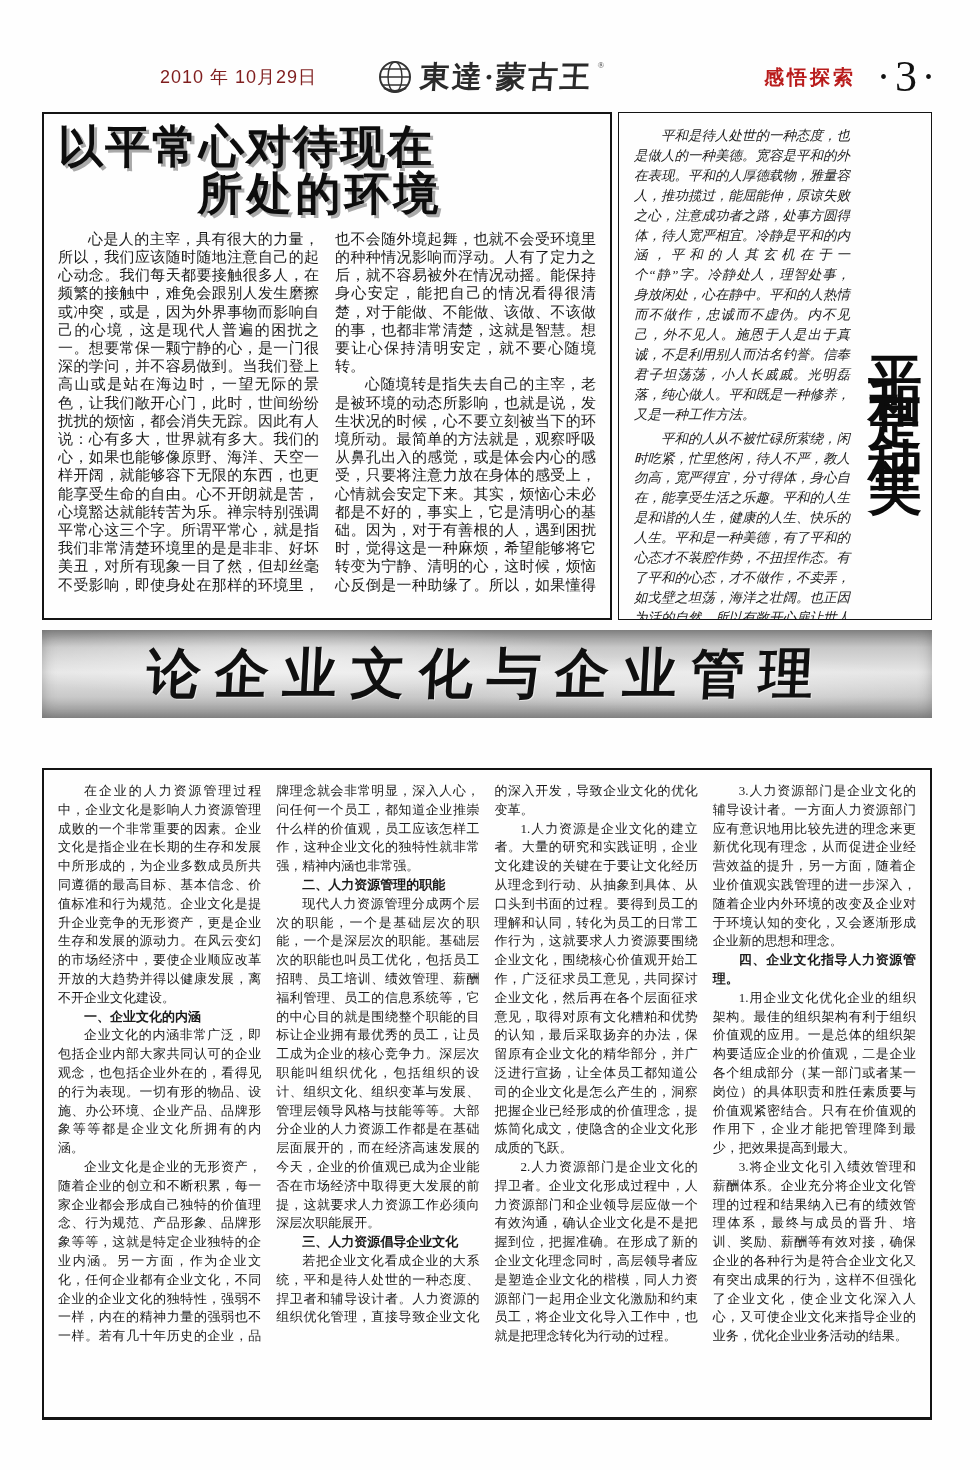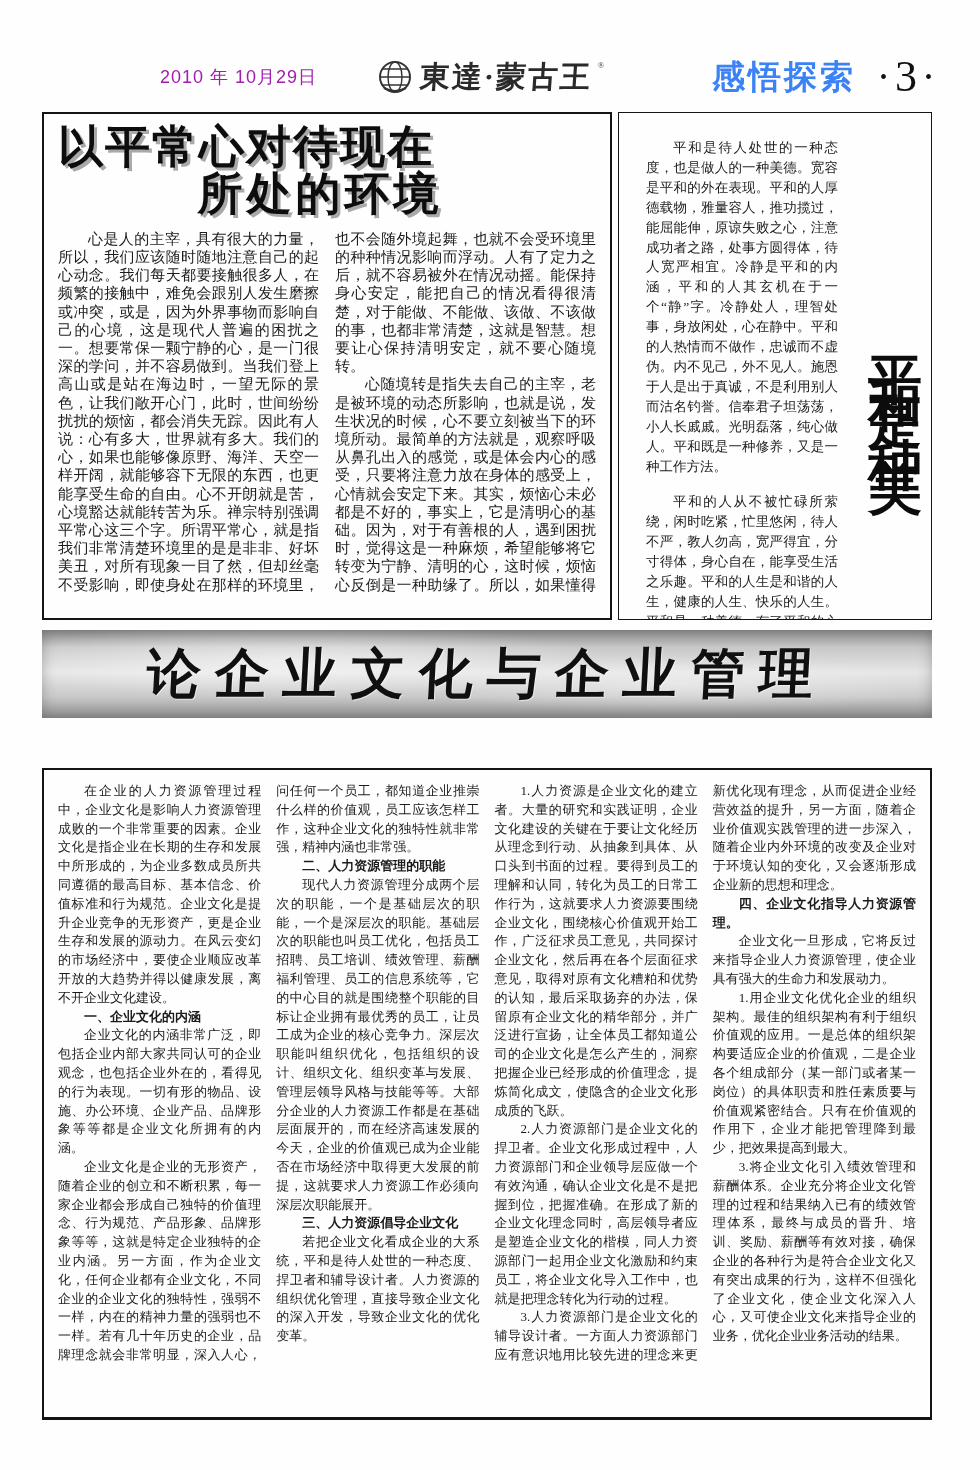--- a/index.html
+++ b/index.html
@@ -13,41 +13,41 @@
   }
   .page{position:absolute;inset:0;background:#fefefe;}
 
   
   .header{
     position:absolute;left:40px;right:40px;top:48px;height:58px;
     display:flex;align-items:center;
   }
   .date{
     font-family:"Liberation Sans","DejaVu Sans",sans-serif;
-    font-size:18px;letter-spacing:1px;margin-left:120px;color:#a21caf;
+    font-size:18px;letter-spacing:1px;margin-left:120px;color:#7f1d1d;
   }
   .masthead{
     position:absolute;left:0;right:0;top:0;height:100%;
     display:flex;align-items:center;justify-content:center;gap:6px;
     pointer-events:none;
   }
   .masthead svg{display:block;}
   .masthead-text{
     font-size:30px;font-weight:900;letter-spacing:2px;color:#2a2a2a;
     font-family:"Liberation Serif","DejaVu Serif",serif;
     transform:skewX(-4deg);
   }
   .reg{font-size:9px;vertical-align:top;position:relative;top:-12px;color:#444;}
   .header-right{
     position:absolute;right:8px;top:0;height:100%;
     display:flex;align-items:center;gap:10px;
   }
   .section-name{
     font-family:Liberation Mono, monospace;
-    font-weight:bold;font-size:33px;letter-spacing:3px;color:#3b82f6;
+    font-weight:bold;font-size:20px;letter-spacing:3px;color:#b91c1c;
   }
   .page-num-group{display:flex;align-items:center;gap:8px;margin-left:14px;}
   .dot{font-size:20px;color:#111;}
   .page-num{font-size:44px;font-family:"Liberation Serif",serif;color:#111;line-height:1;}
 
   
   .box-a1{
     position:absolute;left:42px;top:112px;width:570px;height:508px;
     border:2.5px solid #141414;box-sizing:border-box;
     padding:8px 14px 18px 14px;background:#fefefe;
@@ -70,21 +70,21 @@
     position:absolute;left:618px;top:112px;width:314px;height:508px;
     border:1.5px solid #141414;box-sizing:border-box;
     display:flex;background:#fefefe;
   }
   .a2-body{
     width:240px;box-sizing:border-box;
     padding:9px 4px 6px 11px;
     font-size:13.5px;line-height:19.9px;text-align:justify;
     overflow:hidden;
   }
-  .a2-body p{margin:16px;text-indent:2em;}
+  .a2-body p{margin:4px;text-indent:2em;font-style:italic;}
   .a2-vtitle{
     flex:1;display:flex;justify-content:center;
     writing-mode:vertical-rl;text-orientation:upright;
     font-size:54px;font-weight:900;color:#0c0c0c;
     letter-spacing:20px;padding-top:16px;
     font-family:"Liberation Serif","DejaVu Serif",serif;
   }
 
   
   .banner{
@@ -176,19 +176,18 @@
         <p>企业文化的内涵非常广泛，即包括企业内部大家共同认可的企业观念，也包括企业外在的，看得见的行为表现。一切有形的物品、设施、办公环境、企业产品、品牌形象等等都是企业文化所拥有的内涵。</p>
         <p>企业文化是企业的无形资产，随着企业的创立和不断积累，每一家企业都会形成自己独特的价值理念、行为规范、产品形象、品牌形象等等，这就是特定企业独特的企业内涵。另一方面，作为企业文化，任何企业都有企业文化，不同企业的企业文化的独特性，强弱不一样，内在的精神力量的强弱也不一样。若有几十年历史的企业，品牌理念就会非常明显，深入人心，问任何一个员工，都知道企业推崇什么样的价值观，员工应该怎样工作，这种企业文化的独特性就非常强，精神内涵也非常强。</p>
         <p class="hd">二、人力资源管理的职能</p>
         <p>现代人力资源管理分成两个层次的职能，一个是基础层次的职能，一个是深层次的职能。基础层次的职能也叫员工优化，包括员工招聘、员工培训、绩效管理、薪酬福利管理、员工的信息系统等，它的中心目的就是围绕整个职能的目标让企业拥有最优秀的员工，让员工成为企业的核心竞争力。深层次职能叫组织优化，包括组织的设计、组织文化、组织变革与发展、管理层领导风格与技能等等。大部分企业的人力资源工作都是在基础层面展开的，而在经济高速发展的今天，企业的价值观已成为企业能否在市场经济中取得更大发展的前提，这就要求人力资源工作必须向深层次职能展开。</p>
         <p class="hd">三、人力资源倡导企业文化</p>
         <p>若把企业文化看成企业的大系统，平和是待人处世的一种态度、捍卫者和辅导设计者。人力资源的组织优化管理，直接导致企业文化的深入开发，导致企业文化的优化变革。</p>
         <p>1.人力资源是企业文化的建立者。大量的研究和实践证明，企业文化建设的关键在于要让文化经历从理念到行动、从抽象到具体、从口头到书面的过程。要得到员工的理解和认同，转化为员工的日常工作行为，这就要求人力资源要围绕企业文化，围绕核心价值观开始工作，广泛征求员工意见，共同探讨企业文化，然后再在各个层面征求意见，取得对原有文化糟粕和优势的认知，最后采取扬弃的办法，保留原有企业文化的精华部分，并广泛进行宣扬，让全体员工都知道公司的企业文化是怎么产生的，洞察把握企业已经形成的价值理念，提炼简化成文，使隐含的企业文化形成质的飞跃。</p>
         <p>2.人力资源部门是企业文化的捍卫者。企业文化形成过程中，人力资源部门和企业领导层应做一个有效沟通，确认企业文化是不是把握到位，把握准确。在形成了新的企业文化理念同时，高层领导者应是塑造企业文化的楷模，同人力资源部门一起用企业文化激励和约束员工，将企业文化导入工作中，也就是把理念转化为行动的过程。</p>
         <p>3.人力资源部门是企业文化的辅导设计者。一方面人力资源部门应有意识地用比较先进的理念来更新优化现有理念，从而促进企业经营效益的提升，另一方面，随着企业价值观实践管理的进一步深入，随着企业内外环境的改变及企业对于环境认知的变化，又会逐渐形成企业新的思想和理念。</p>
         <p class="hd">四、企业文化指导人力资源管理。</p>
-        <p>企业文化一旦形成，它将反过来指导企业人力资源管理，使企业具有强大的生命力和发展动力。</p>
         <p>1.用企业文化优化企业的组织架构。最佳的组织架构有利于组织价值观的应用。一是总体的组织架构要适应企业的价值观，二是企业各个组成部分（某一部门或者某一岗位）的具体职责和胜任素质要与价值观紧密结合。只有在价值观的作用下，企业才能把管理降到最少，把效果提高到最大。</p>
         <p>3.将企业文化引入绩效管理和薪酬体系。企业充分将企业文化管理的过程和结果纳入已有的绩效管理体系，最终与成员的晋升、培训、奖励、薪酬等有效对接，确保企业的各种行为是符合企业文化又有突出成果的行为，这样不但强化了企业文化，使企业文化深入人心，又可使企业文化来指导企业的业务，优化企业业务活动的结果。</p>
       </div>
   </div>
 
 </div>
 
 </body></html>

